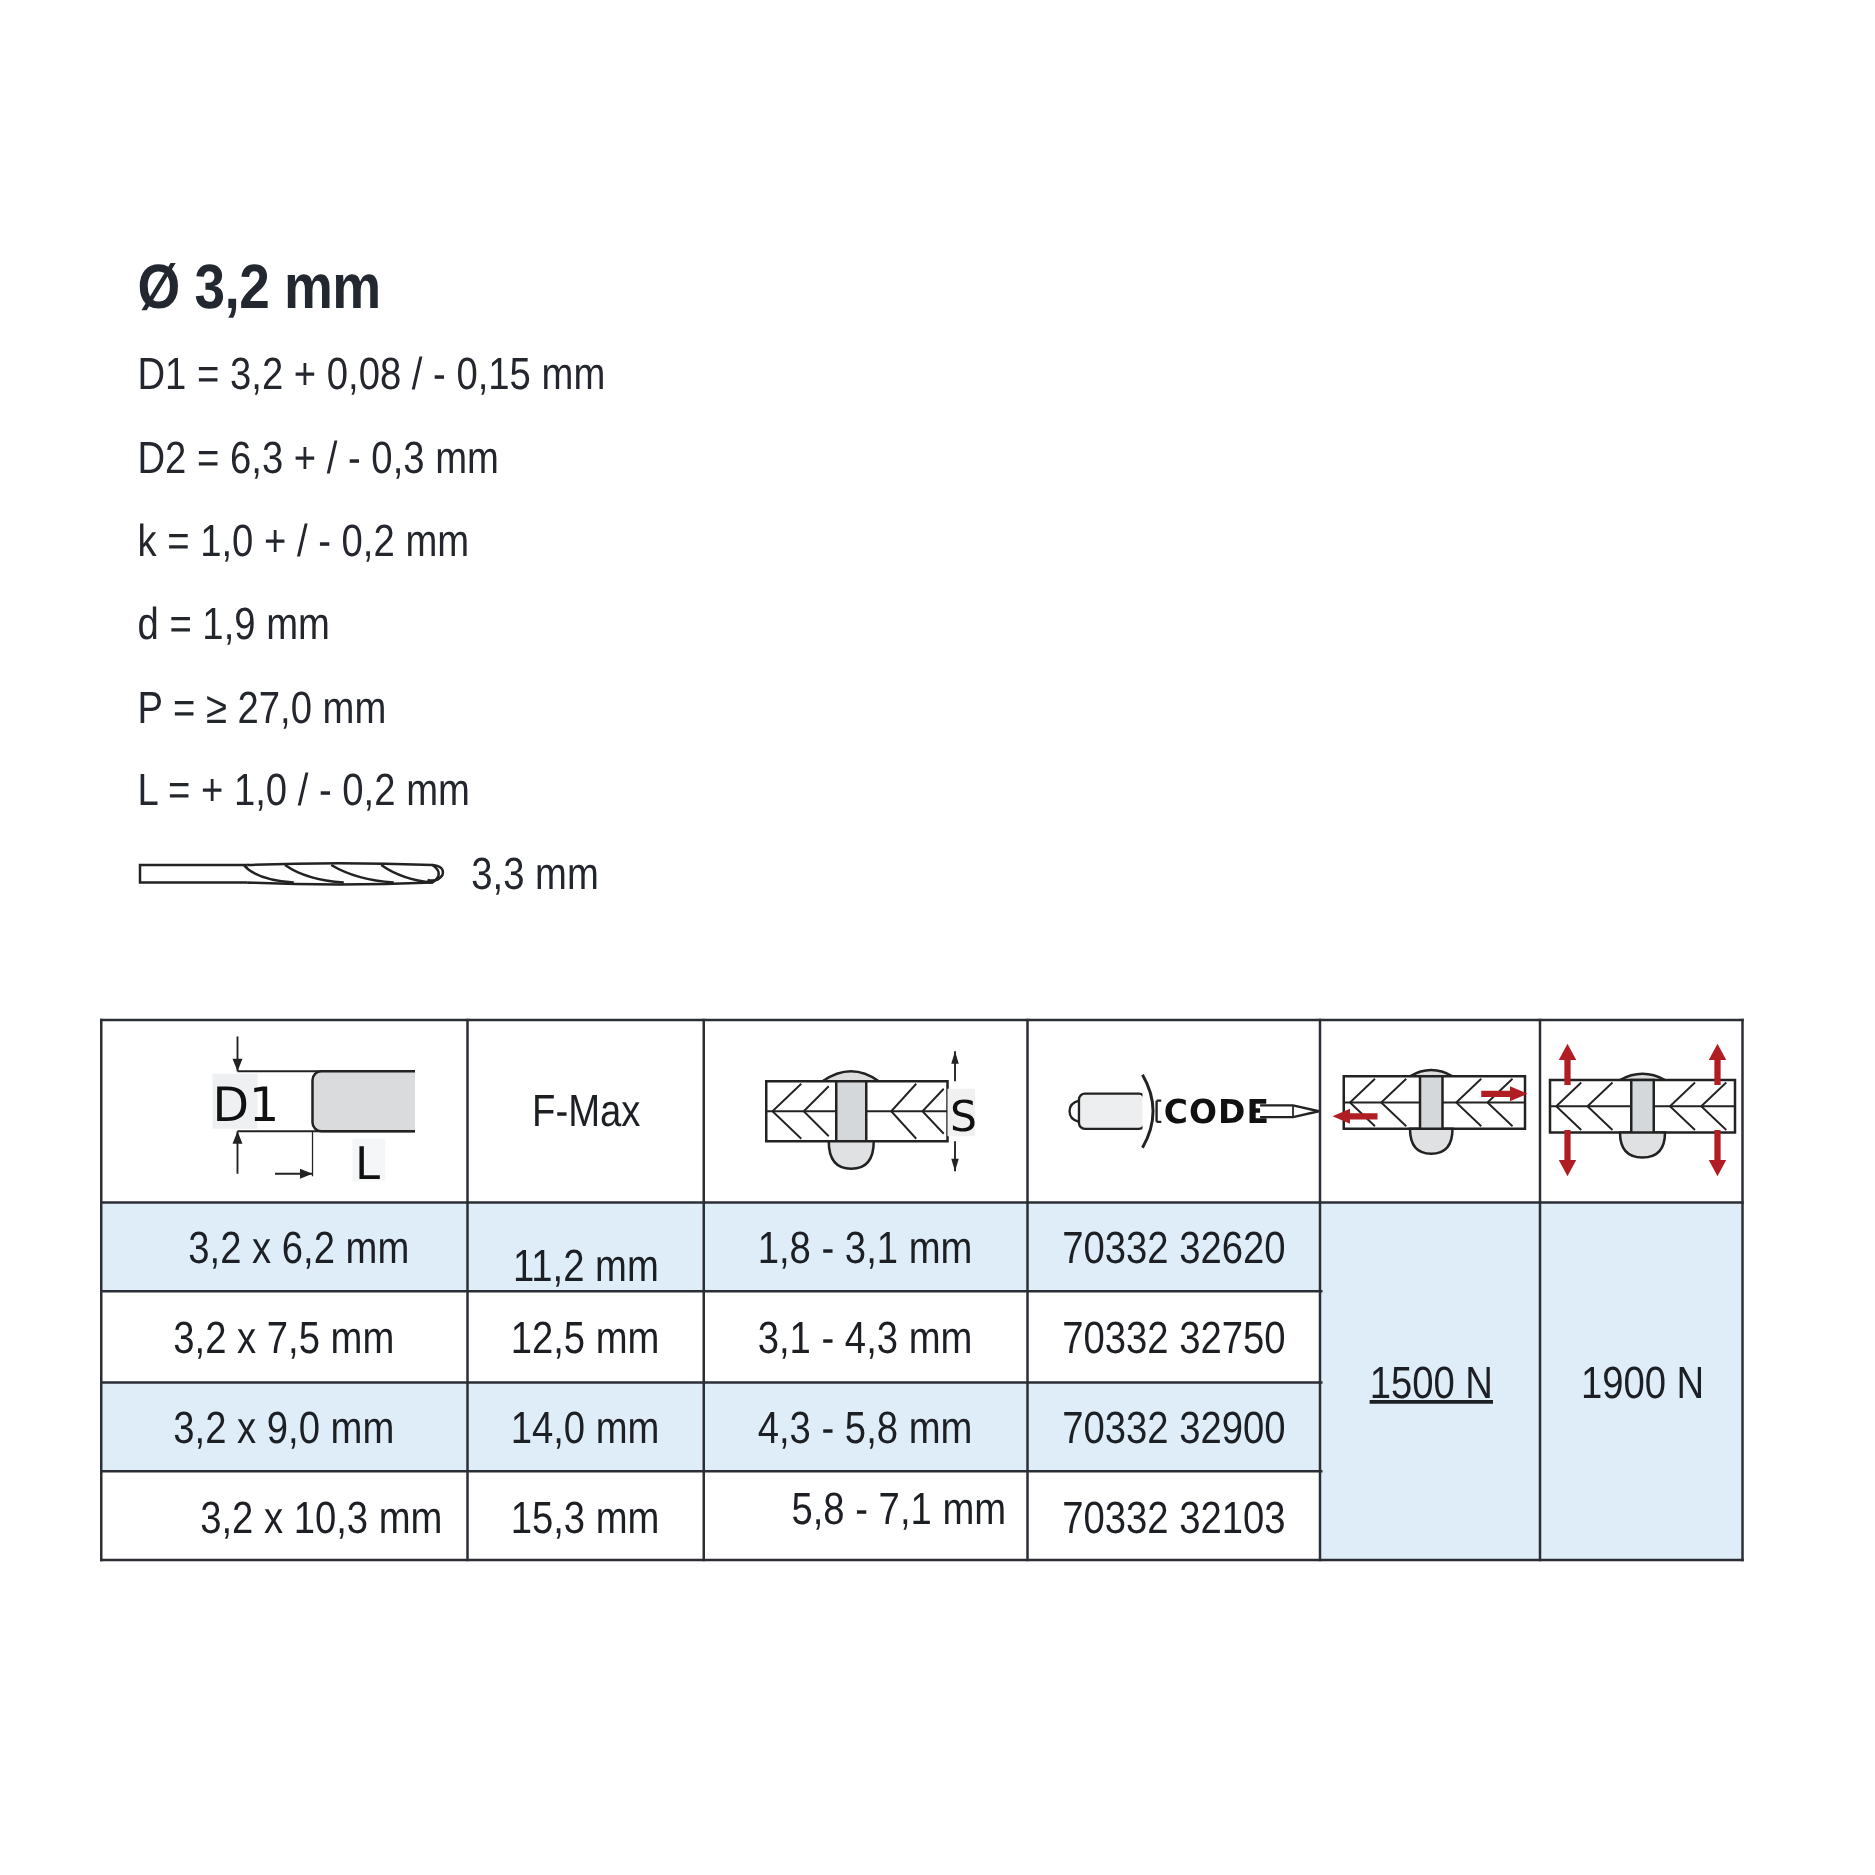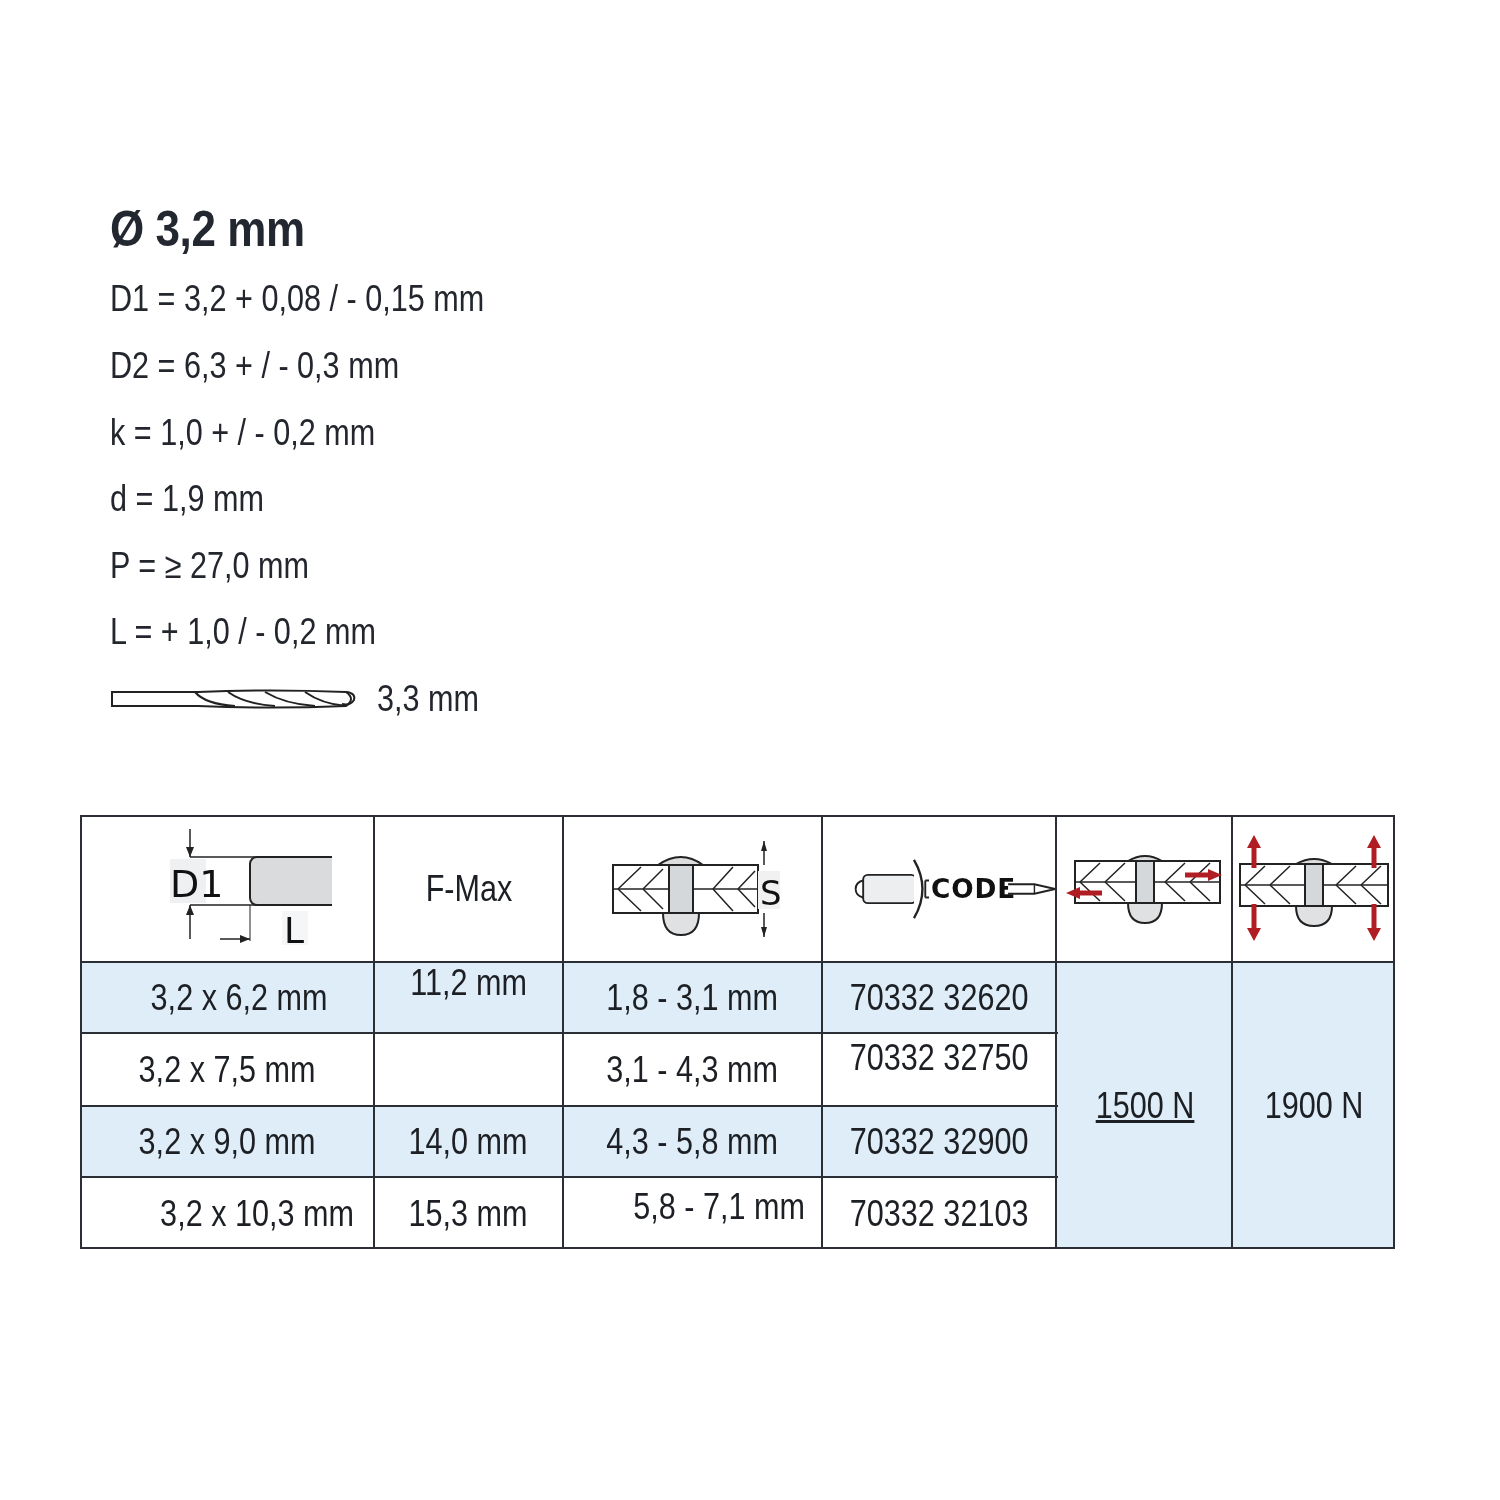--- a/index.html
+++ b/index.html
@@ -198,37 +198,40 @@
       <line x1="18" y1="70" x2="18" y2="96" stroke="#b01e23" stroke-width="5"></line>
       <path d="M11 94 L18 107 L25 94 Z" fill="#b01e23"></path>
       <line x1="138" y1="70" x2="138" y2="96" stroke="#b01e23" stroke-width="5"></line>
       <path d="M131 94 L138 107 L145 94 Z" fill="#b01e23"></path>
     </svg>
   </div>
 
   <div class="cell" style="left:0; top:147px; width:294px; height:72px;margin-left:12px;">
       <span class="txt">3,2 x 6,2 mm</span>
     </div>
-  <div class="cell" style="left:294px; top:134px; width:189px; height:68px;">
+  <div class="cell" style="left:294px; top:164px; width:189px; height:68px;">
       <span class="txt">11,2 mm</span>
     </div>
   <div class="cell" style="left:483px; top:147px; width:259px; height:72px;">
       <span class="txt">1,8 - 3,1 mm</span>
     </div>
   <div class="cell" style="left:742px; top:147px; width:235px; height:72px;">
       <span class="txt">70332 32620</span>
     </div>
 
   <div class="cell" style="left:0; top:219px; width:294px; height:72px;">
       <span class="txt">3,2 x 7,5 mm</span>
     </div>
+  <div class="cell" style="left:294px; top:219px; width:189px; height:72px;">
+      <span class="txt">12,5 mm</span>
+    </div>
   <div class="cell" style="left:483px; top:219px; width:259px; height:72px;">
       <span class="txt">3,1 - 4,3 mm</span>
     </div>
-  <div class="cell" style="left:742px; top:207px; width:235px; height:72px;">
+  <div class="cell" style="left:742px; top:219px; width:235px; height:72px;">
       <span class="txt">70332 32750</span>
     </div>
 
   <div class="cell" style="left:0; top:291px; width:294px; height:72px;text-align:right;">
       <span class="txt">3,2 x 9,0 mm</span>
     </div>
   <div class="cell" style="left:294px; top:291px; width:189px; height:72px;">
       <span class="txt">14,0 mm</span>
     </div>
   <div class="cell" style="left:483px; top:291px; width:259px; height:72px;">

